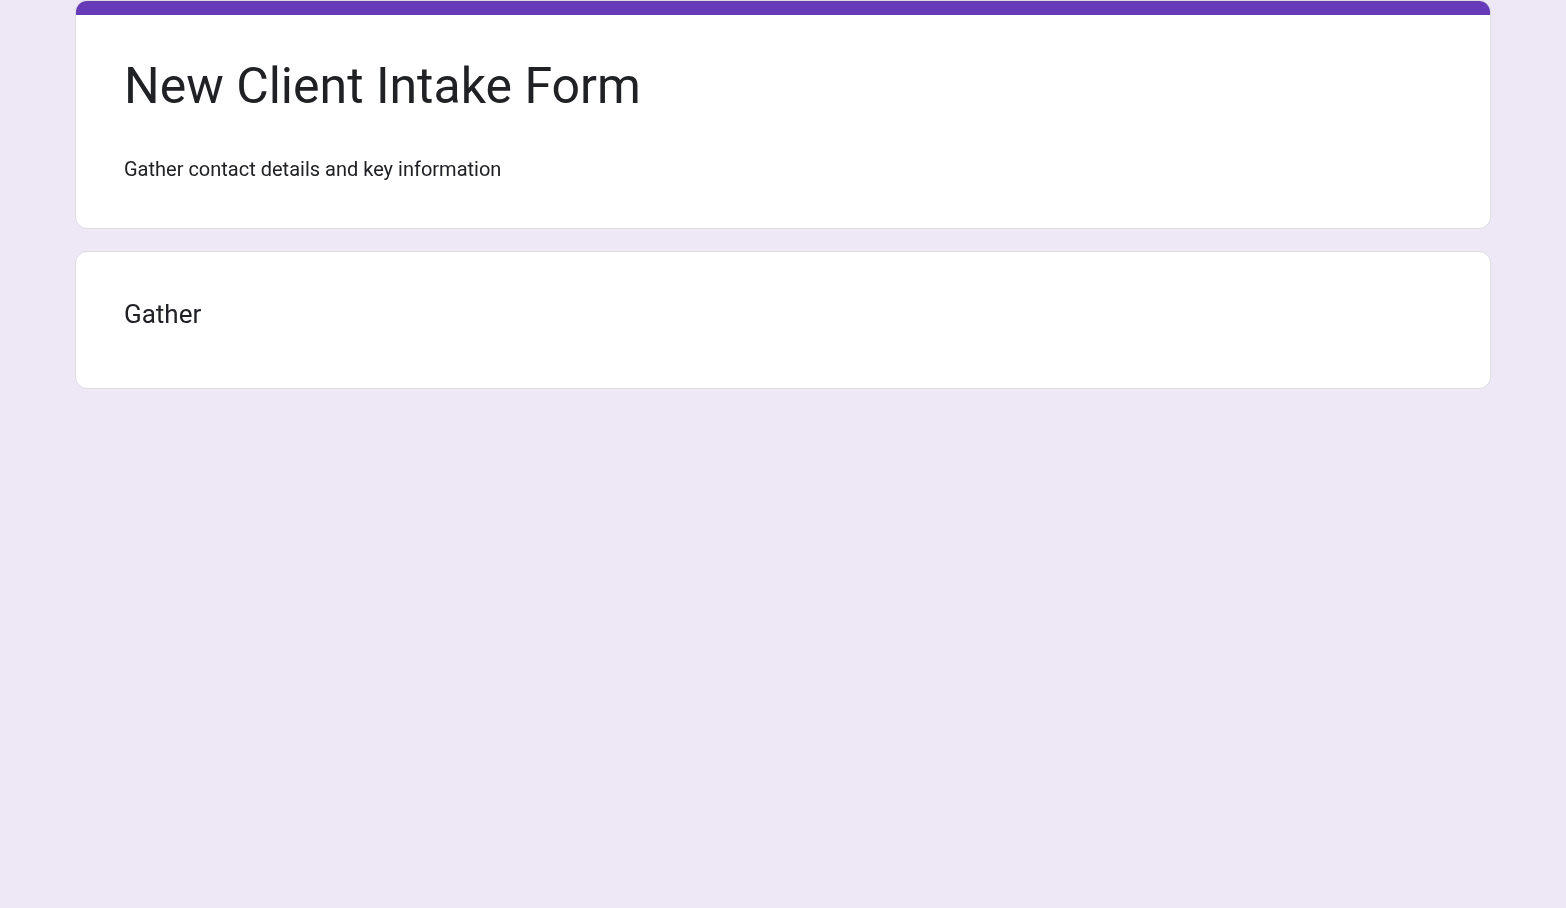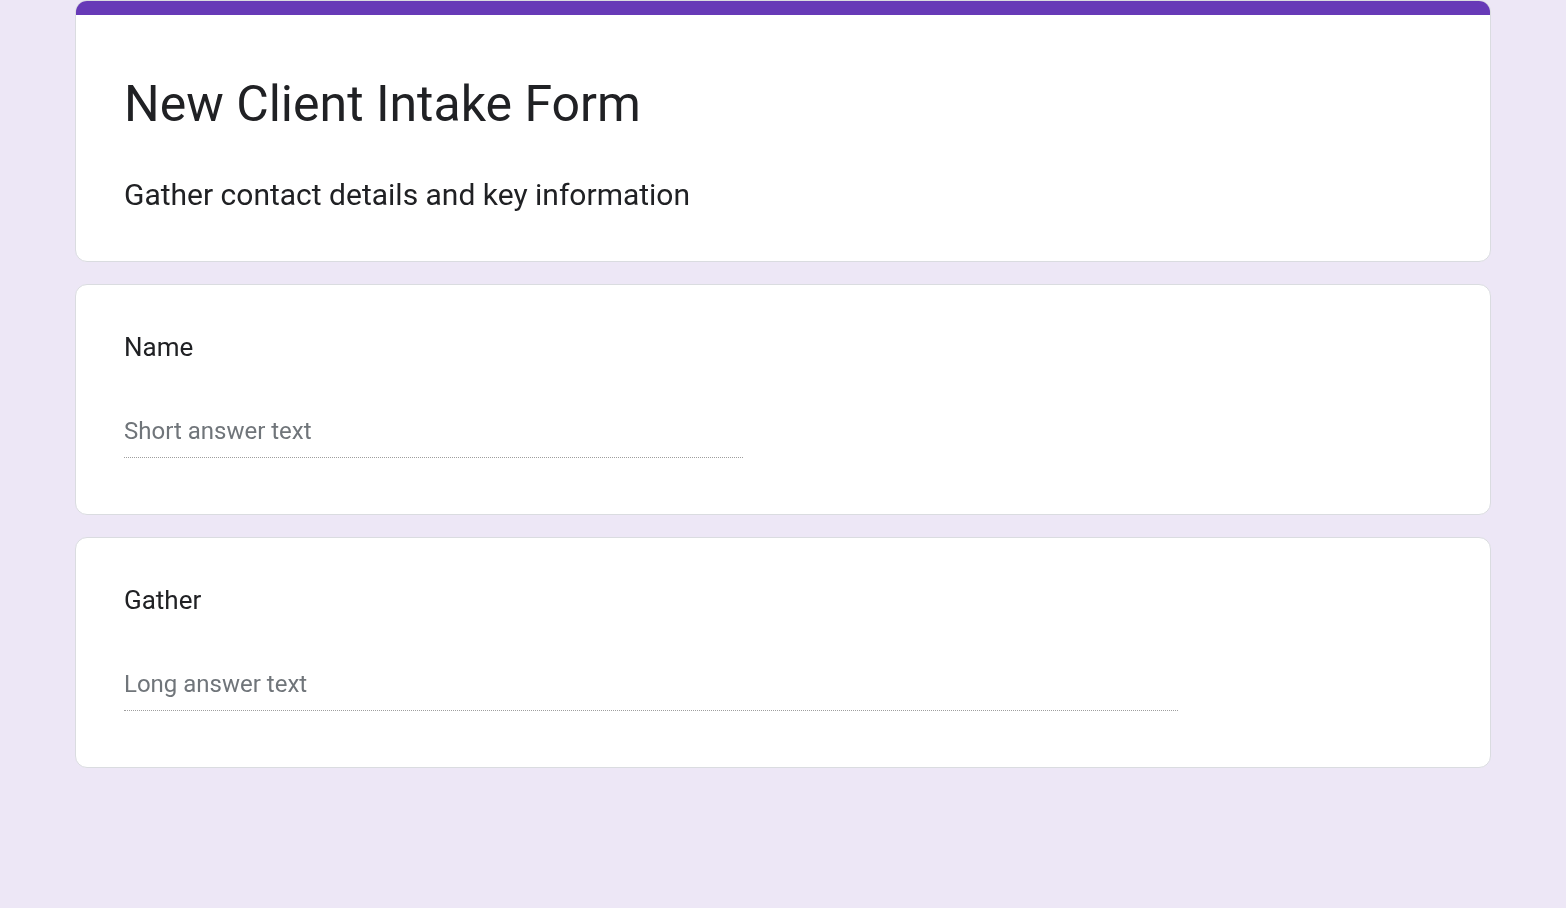--- a/index.html
+++ b/index.html
@@ -20,42 +20,42 @@
     }
     .card {
       background: #ffffff;
       border: 1px solid #dadce0;
       border-radius: 12px;
       margin-bottom: 22px;
       overflow: hidden;
     }
     .header-card {
       position: relative;
-      padding-top: 32px;
+      padding-top: 14px;
     }
     .header-bar {
       position: absolute;
       top: 0;
       left: 0;
       right: 0;
       height: 14px;
       background-color: #673ab7;
     }
     .header-content {
       padding: 40px 48px 44px 48px;
     }
     .form-title {
       font-size: 50px;
       font-weight: 400;
       color: #202124;
       line-height: 1.25;
       letter-spacing: 0;
     }
     .form-description {
-      font-size: 30px;
+      font-size: 20px;
       font-weight: 400;
       color: #202124;
       margin-top: 36px;
       line-height: 1.5;
     }
     .question-card {
       padding: 44px 48px 56px 48px;
     }
     .question-title {
       font-size: 26px;
@@ -83,23 +83,18 @@
 <div class="form-container">
 
   <div class="card header-card">
     <div class="header-bar"></div>
     <div class="header-content">
       <h1 class="form-title">New Client Intake Form</h1>
       <p class="form-description">Gather contact details and key information</p>
     </div>
   </div>
 
-  <div class="card question-card">
-    <div class="question-title">Name</div>
-    <div class="answer-field short-answer">Short answer text</div>
-  </div>
 
   <div class="card question-card">
     <div class="question-title">Gather</div>
-    <div class="answer-field long-answer">Long answer text</div>
   </div>
 
 </div>
 
 </body></html>

